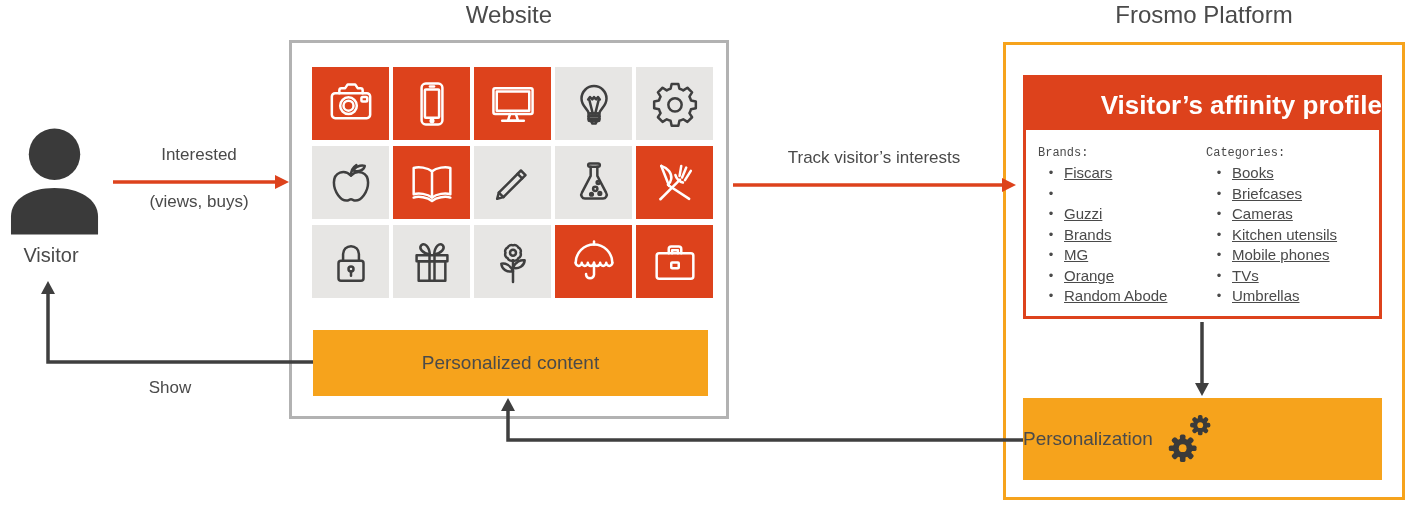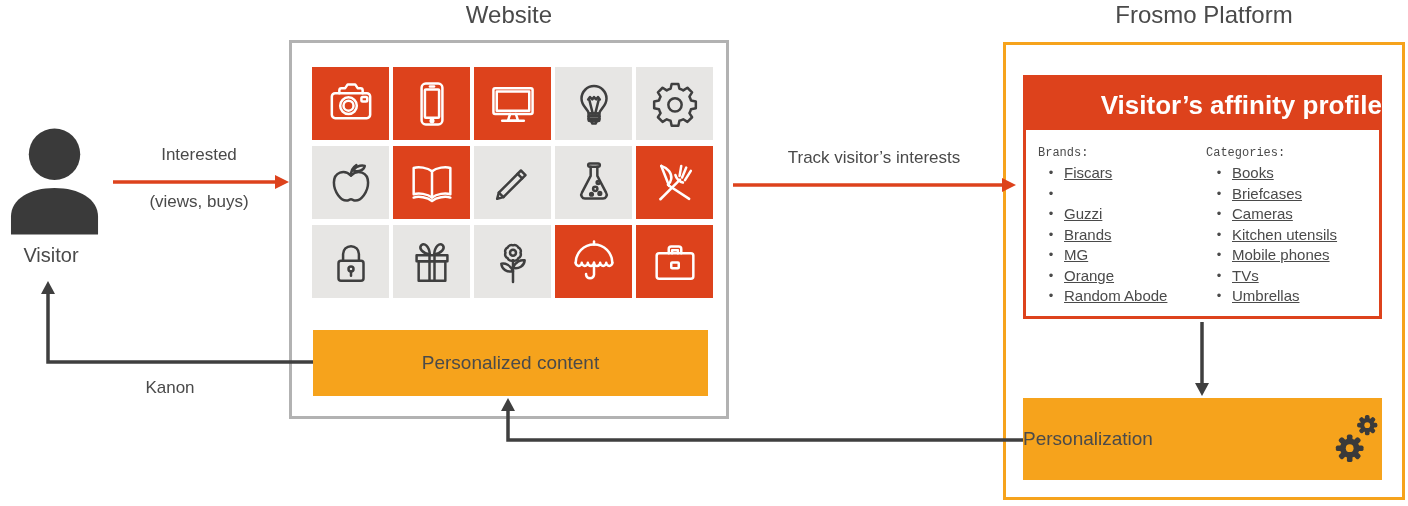--- a/index.html
+++ b/index.html
@@ -56,21 +56,21 @@
   .affinity-col.second { flex:1; }
   .list-header { font-size:12px; line-height:20px; color:var(--text,#4a4a4a);font-family:Liberation Mono, monospace; }
   ul.plain { list-style:none; margin:0; padding:0; }
   ul.plain li { display:flex; font-size:15px; line-height:20.5px; color:var(--text,#4a4a4a); }
   ul.plain .bullet { width:26px; flex:0 0 26px; text-align:center; font-size:13px; }
   ul.plain .item-text { flex:1;text-decoration:underline; }
 
   .personalization-box {
     left:1023px; top:398px; width:359px; height:82px;
     background:var(--orange,#f6a31c);
-    display:flex; align-items:center; justify-content:space-between; gap:14px;
+    display:flex; align-items:center; justify-content:flex-start; gap:14px;
     font-size:19px; color:var(--text,#4a4a4a);
   }
   .gears-icon { width:48px; height:54px; color:#3a3a3a; }
 
   svg.overlay { left:0; top:0; width:1408px; height:506px; pointer-events:none; }
   .ln-d { stroke:var(--dark,#3f3f3f); stroke-width:3.5; fill:none; }
   .ln-r { stroke:var(--red,#dd421c); stroke-width:3.5; fill:none; }
   .hd-d { fill:var(--dark,#3f3f3f); stroke:none; }
   .hd-r { fill:var(--red,#dd421c); stroke:none; }
 </style>
@@ -84,21 +84,21 @@
 
   <svg class="abs visitor-icon" viewBox="0 0 94 108">
     <circle cx="46" cy="27" r="26" fill="currentColor"></circle>
     <path d="M2 108 V90 C2 72 21 61 46 61 C71 61 90 72 90 90 V108 Z" fill="currentColor"></path>
   </svg>
   <div class="abs visitor-label">Visitor</div>
 
   <div class="abs arrow-label" style="left:113px; top:145px; width:172px;">Interested</div>
   <div class="abs arrow-label" style="left:113px; top:192px; width:172px;">(views, buys)</div>
   <div class="abs arrow-label" style="left:733px; top:148px; width:282px;">Track visitor’s interests</div>
-  <div class="abs arrow-label" style="left:100px; top:378px; width:140px;">Kanon</div>
+  <div class="abs arrow-label" style="left:100px; top:378px; width:140px;">Show</div>
 
   <div class="abs website-box"></div>
   <div class="abs tile-grid" id="tileGrid">
       <div class="tile red">
         <svg viewBox="0 0 60 60" fill="none" stroke="currentColor" stroke-width="3" stroke-linecap="round" stroke-linejoin="round">
           <rect x="7" y="17" width="46" height="30" rx="4"></rect>
           <path d="M16 17 V13.5 A2.5 2.5 0 0 1 18.5 11 H23 L26 6.5 H35 L38 11 H41.5 A2.5 2.5 0 0 1 44 13.5 V17"></path>
           <circle cx="27" cy="32" r="10"></circle>
           <circle cx="27" cy="32" r="6"></circle>
           <rect x="42.5" y="21.5" width="7" height="5.5" rx="1.5"></rect>

